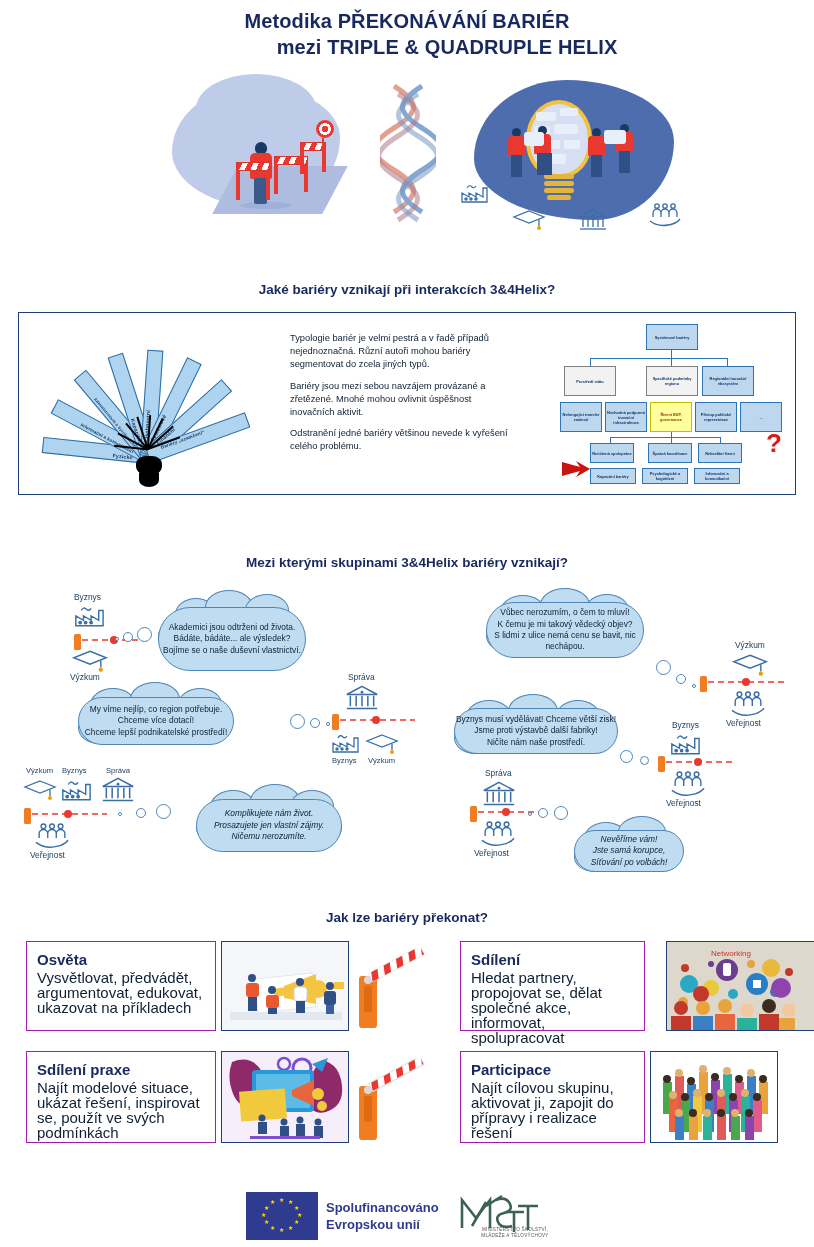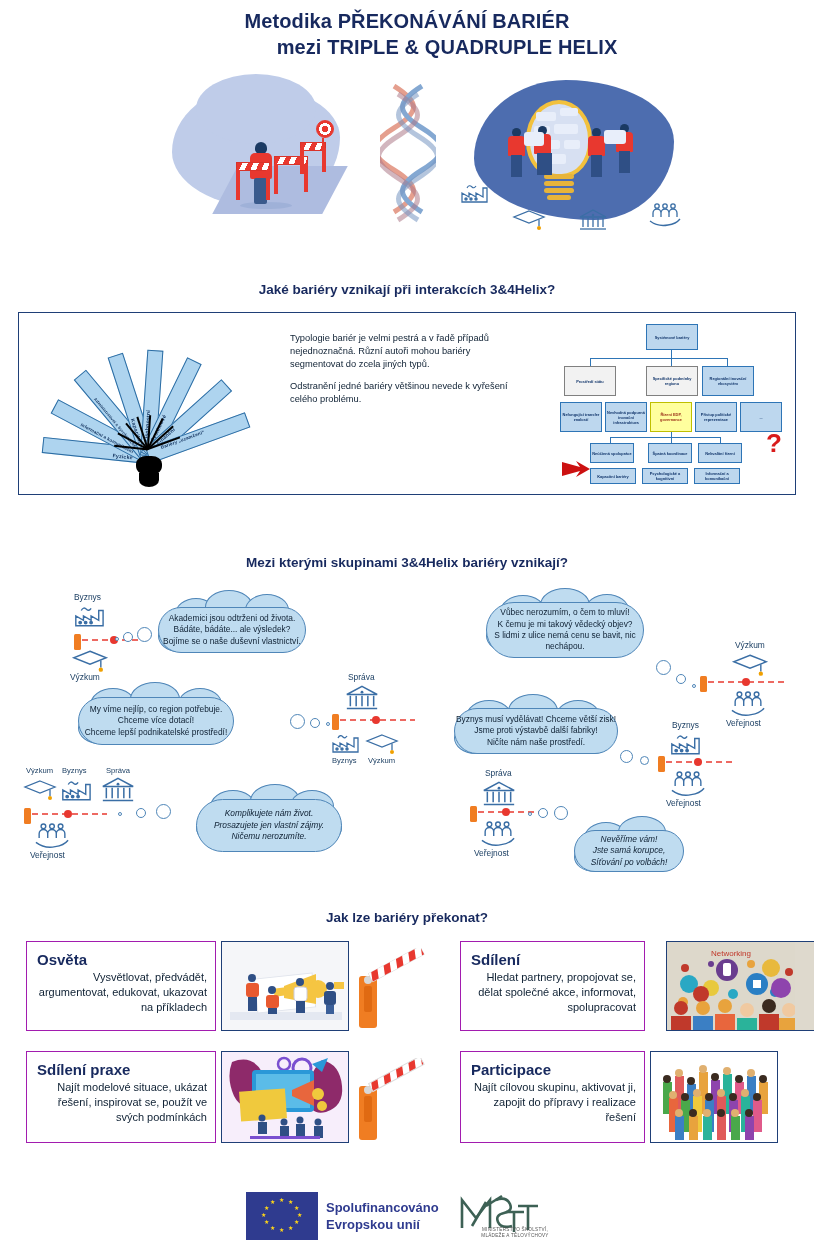--- a/index.html
+++ b/index.html
@@ -103,21 +103,21 @@
     display:flex; flex-direction:column; align-items:center; justify-content:center;
     font-size:8.4px; line-height:11.4px; color:#0e2033; text-align:center; }
   .puff { position:absolute; background:#bfdcf0; border:1.4px solid #4f86b8; border-radius:50%; }
   .dotc { position:absolute; border:1.4px solid #4f86b8; border-radius:50%; background:#fff; }
   .grp-label { position:absolute; font-size:8.4px; color:#163a5f; white-space:nowrap; }
   .mini-bar { position:absolute; }
 
   
   .card { position:absolute; border:1px solid #a21caf; background:#fff; }
   .card-title { color:#17295e; font-weight:bold; font-size:15px; margin-bottom:2px; }
-  .card-body { color:#0e2033; font-size:11px; line-height:15px;text-align:right; }
+  .card-body { color:#0e2033; font-size:15px; line-height:15px; }
   .card-txt { position:absolute; left:10px; top:9px; right:8px; }
   .thumb { position:absolute; border:1px solid #1f3f77; overflow:hidden; }
   .gate { position:absolute; }
 
   
   .footer { position:absolute; left:0; top:1186px; width:814px; height:60px; }
   .eu-flag { position:absolute; left:246px; top:6px; width:72px; height:48px; background:#2f3b8f; }
   .eu-star { position:absolute; width:5px; height:5px; color:#ffd617; font-size:6px; line-height:5px; text-align:center; }
   .eu-text { position:absolute; left:326px; top:13px; color:#2f3b8f; font-size:13px;
     line-height:17px; font-weight:bold; }
@@ -285,20 +285,21 @@
       <div class="fan-rib" style="transform:rotate(296deg);"></div>
       <div class="fan-rib" style="transform:rotate(318deg);"></div>
       <div class="fan-rib" style="transform:rotate(340deg);"></div>
     </div>
     <div class="fan-knob"></div>
     <div class="fan-knob2"></div>
   </div>
 
   <div class="p1-text">
     <p>Typologie bariér je velmi pestrá a v řadě případů nejednoznačná. Různí autoři mohou bariéry segmentovat do zcela jiných typů.</p>
+    <p>Bariéry jsou mezi sebou navzájem provázané a zřetězené. Mnohé mohou ovlivnit úspěšnost inovačních aktivit.</p>
     <p>Odstranění jedné bariéry většinou nevede k vyřešení celého problému.</p>
   </div>
 
   <div class="flow">
     <div class="fbox fb-blue" style="left:86px;top:0;width:52px;height:26px;">Systémové bariéry</div>
     <div class="fb-line" style="left:111px;top:26px;width:1px;height:8px;"></div>
     <div class="fb-line" style="left:30px;top:34px;width:138px;height:1px;"></div>
     <div class="fb-line" style="left:30px;top:34px;width:1px;height:8px;"></div>
     <div class="fb-line" style="left:111px;top:34px;width:1px;height:8px;"></div>
     <div class="fb-line" style="left:167px;top:34px;width:1px;height:8px;"></div>
@@ -366,21 +367,21 @@
     </div>
     <div class="grp-label" style="left:70px;top:672px;">Výzkum</div>
     <div class="dotc" style="left:115px;top:637px;width:4px;height:4px;"></div>
     <div class="dotc" style="left:123px;top:632px;width:10px;height:10px;"></div>
     <div class="dotc" style="left:137px;top:627px;width:15px;height:15px;"></div>
     <div class="puff" style="left:175px;top:598px;width:42px;height:32px;"></div>
     <div class="puff" style="left:205px;top:590px;width:48px;height:34px;"></div>
     <div class="puff" style="left:245px;top:594px;width:44px;height:32px;"></div>
     <div class="puff" style="left:158px;top:620px;width:40px;height:32px;"></div>
     <div class="puff" style="left:262px;top:618px;width:42px;height:32px;"></div>
-    <div class="cloud" style="left:158px;top:607px;width:148px;height:46px;">
+    <div class="cloud" style="left:158px;top:607px;width:148px;height:64px;">
       <div class="ctxt">
         <span>Akademici jsou odtrženi od života.</span>
         <span>Bádáte, bádáte... ale výsledek?</span>
         <span>Bojíme se o naše duševní vlastnictví.</span>
       </div>
     </div>
 
     <div class="puff" style="left:500px;top:595px;width:46px;height:34px;"></div>
     <div class="puff" style="left:540px;top:588px;width:50px;height:34px;"></div>
     <div class="puff" style="left:585px;top:594px;width:44px;height:32px;"></div>

